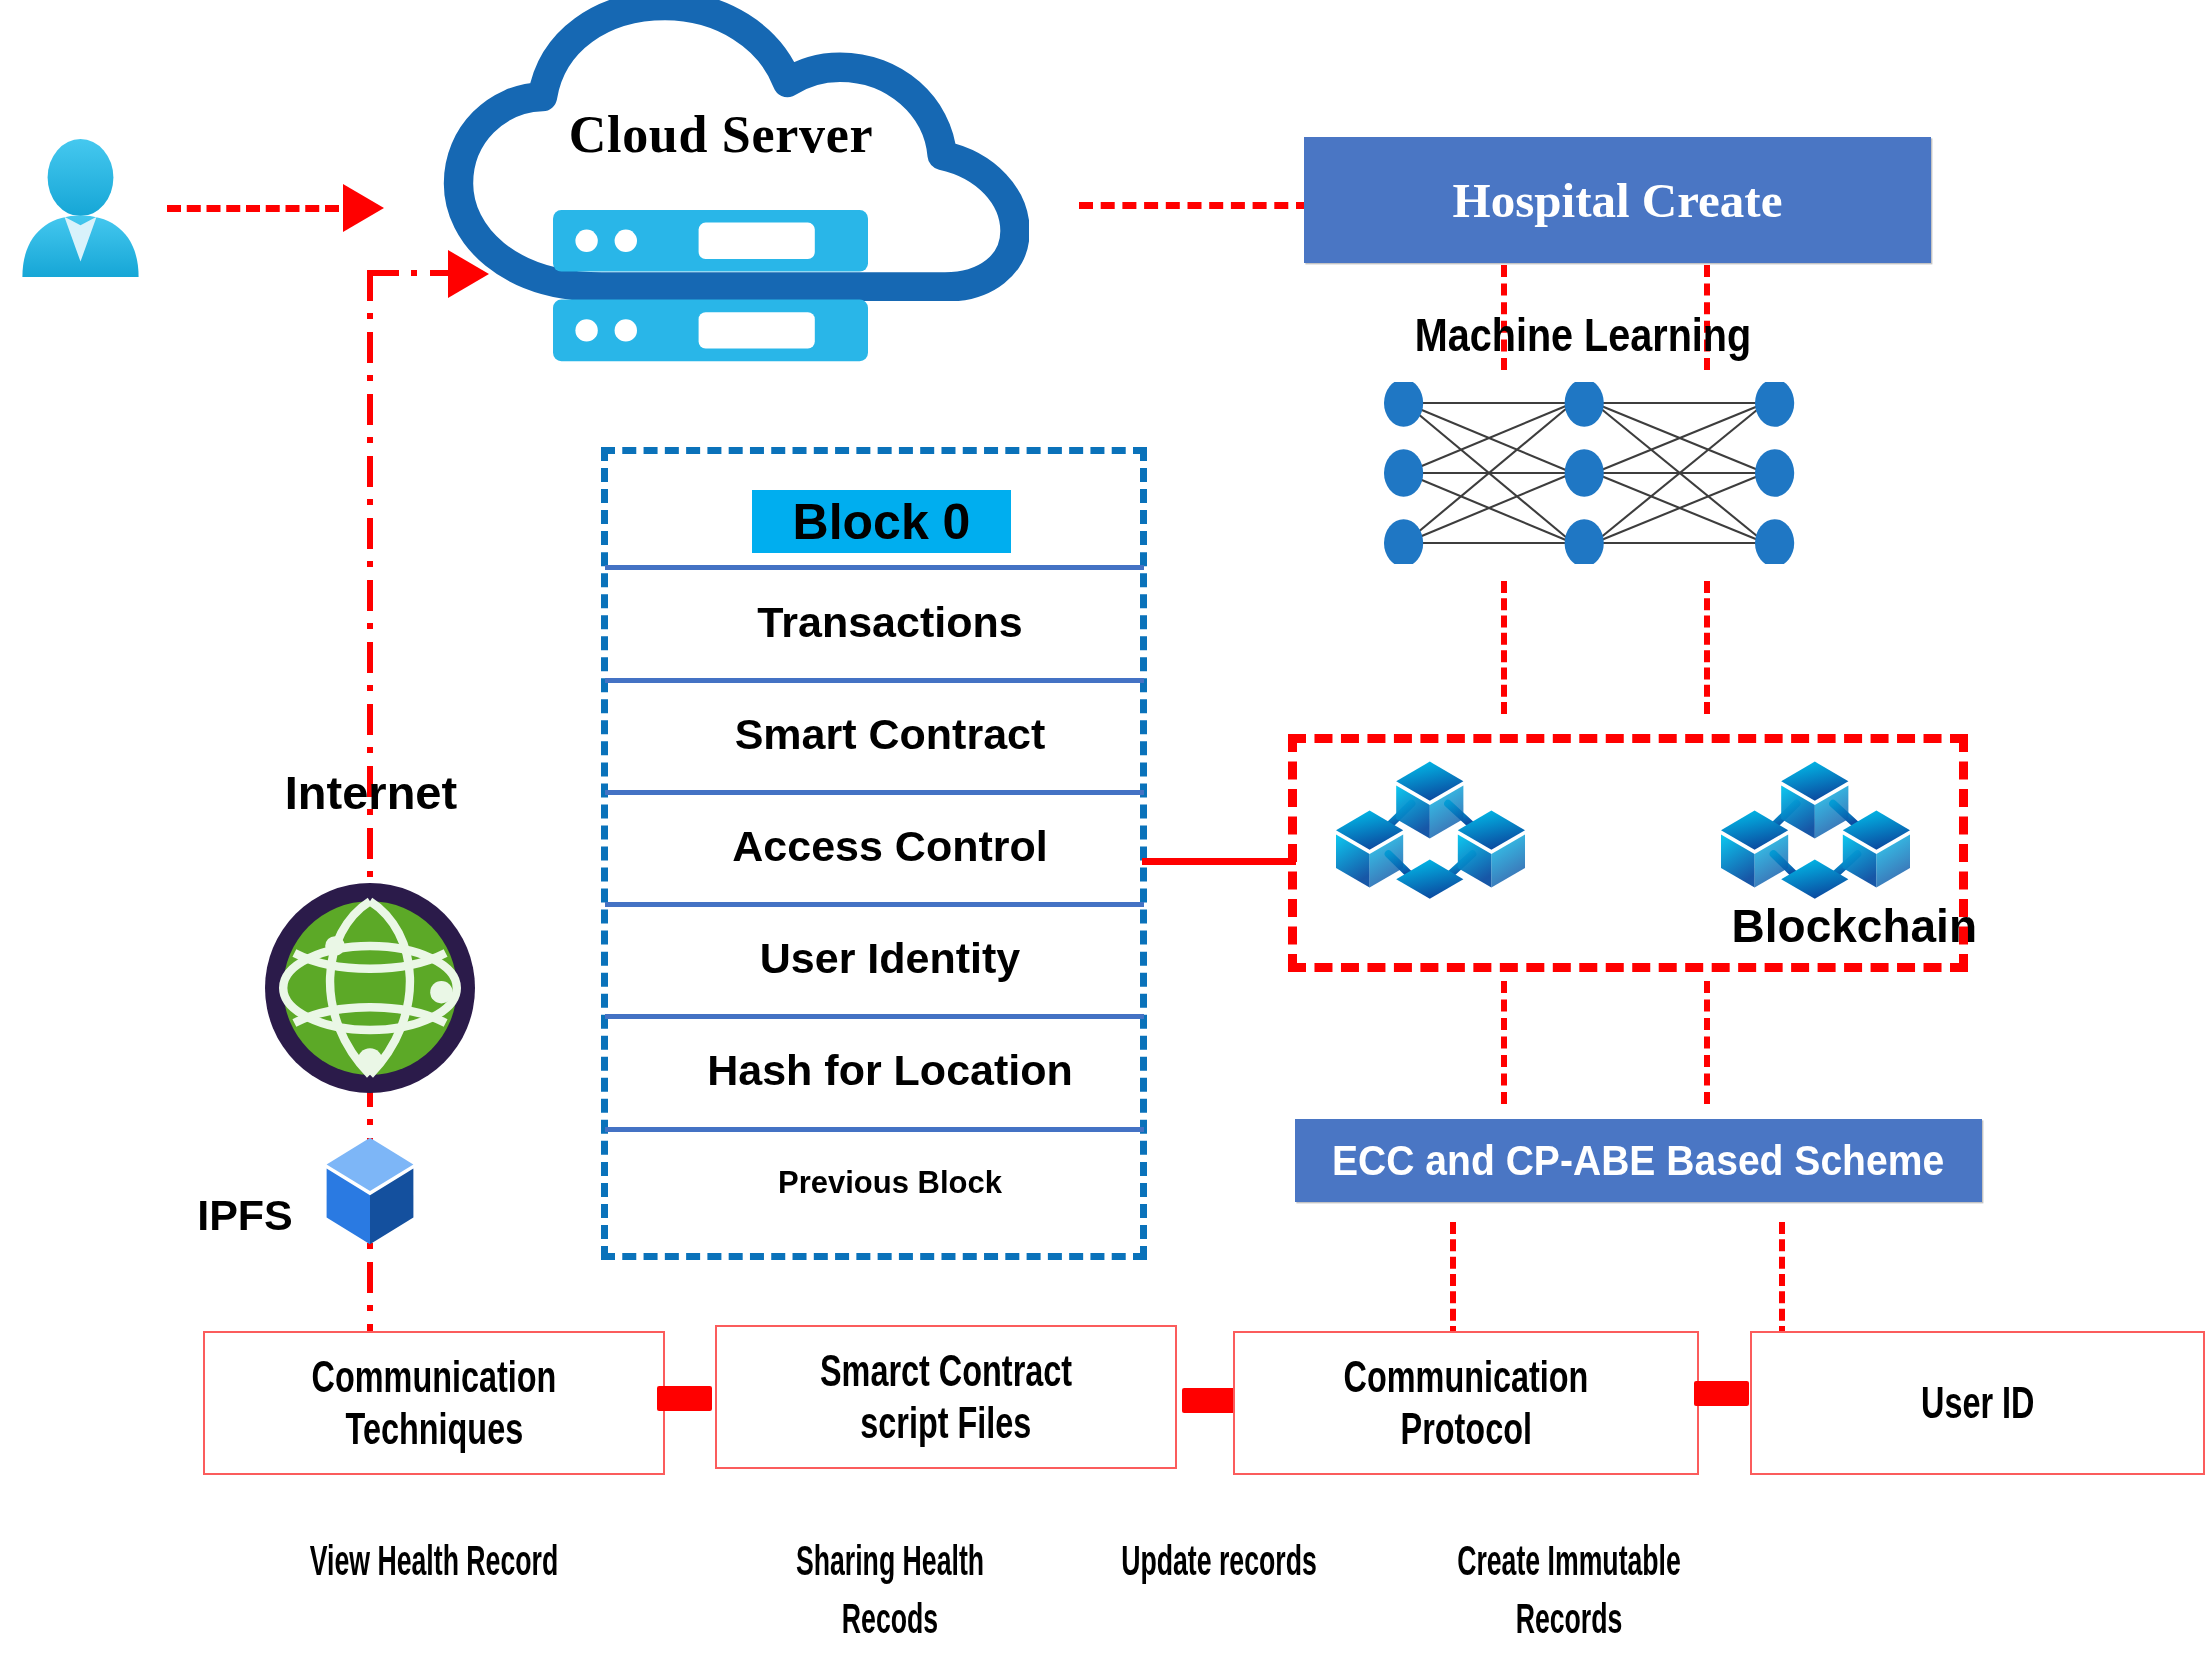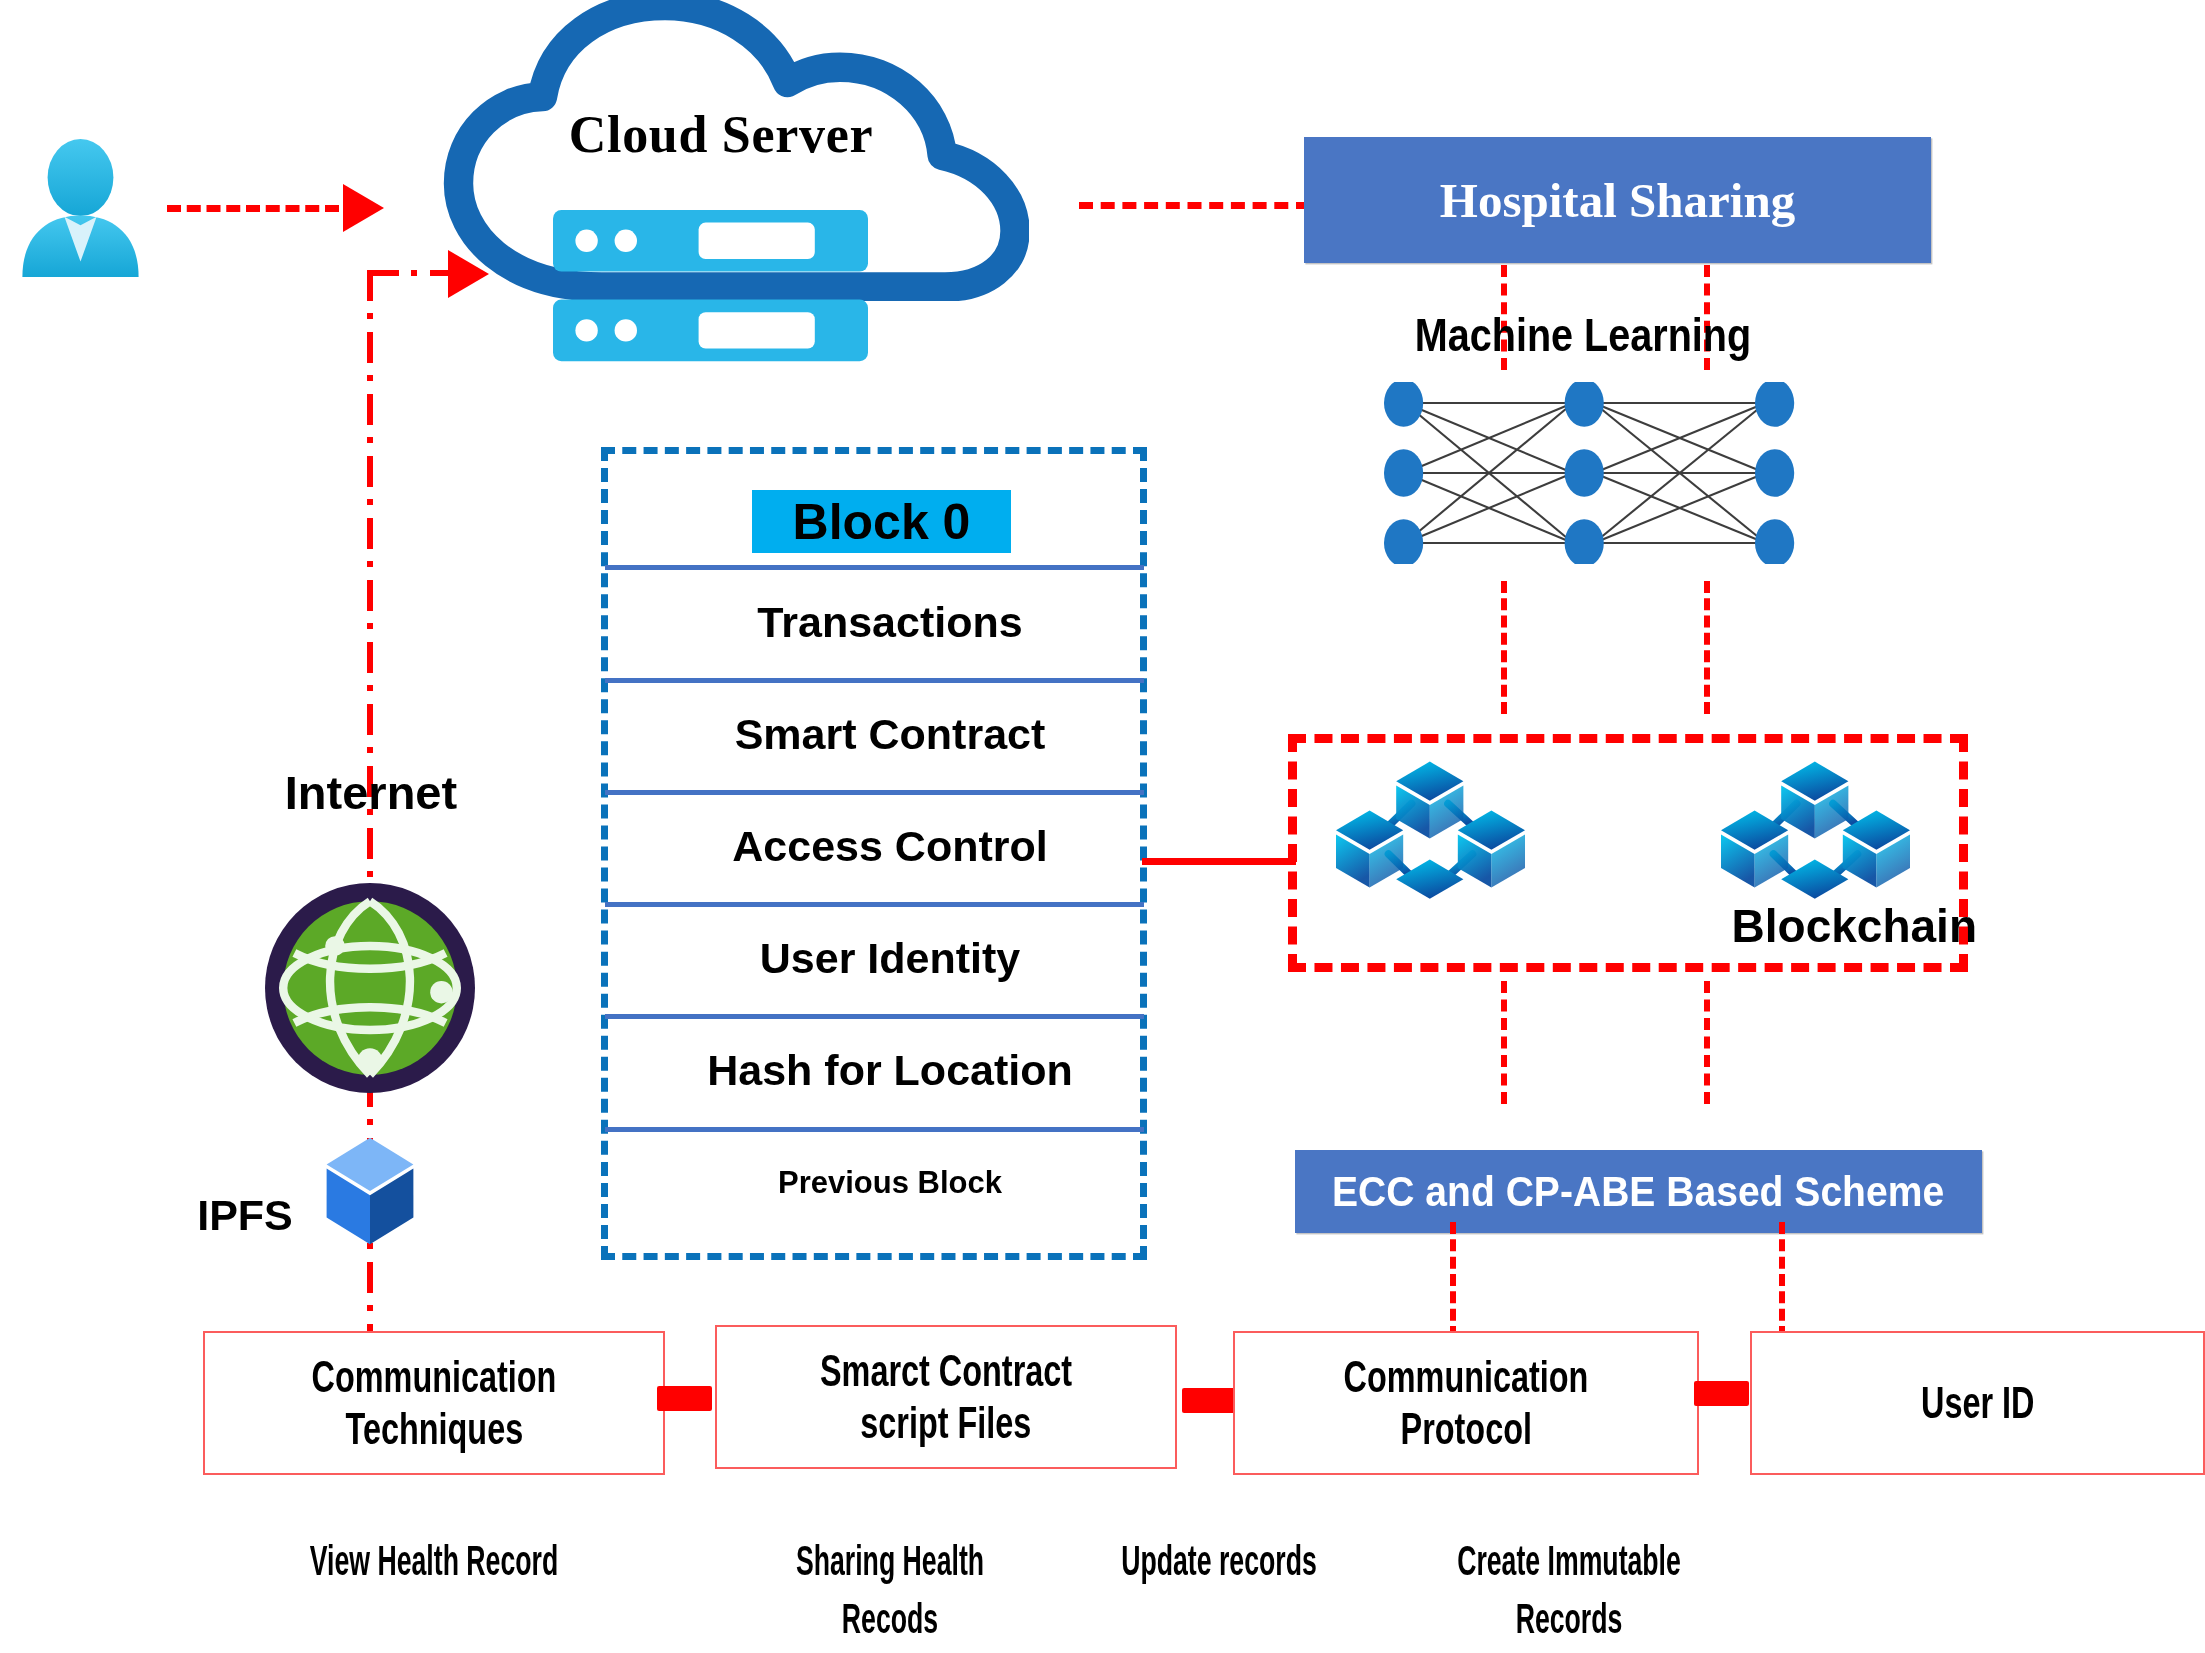--- a/index.html
+++ b/index.html
@@ -94,21 +94,21 @@
       <rect x="208" y="146" width="166" height="52" rx="10" fill="#fff"></rect>
     </svg>
   </div>
 
   <div class="abs hdashdot" style="left:368px;top:270px;width:119px;"></div>
   <div class="abs arrowR" style="left:448px;top:250px;"></div>
   <div class="abs vdashdot" style="left:367px;top:270px;height:1093px;"></div>
 
   <div class="abs hdash" style="left:1079px;top:202px;width:231px;"></div>
   <div class="abs banner" style="left:1304px;top:137px;width:627px;height:126px;">
-    <span class="serif-title" style="font-size:49px;">Hospital Sharing</span>
+    <span class="serif-title" style="font-size:49px;">Hospital Create</span>
   </div>
 
   <div class="abs vdash" style="left:1501px;top:265px;height:105px;"></div>
   <div class="abs vdash" style="left:1704px;top:265px;height:105px;"></div>
 
   <div class="abs blk" style="left:1331px;top:308px;width:504px;text-align:center;font-size:46px;transform:scaleX(.86);transform-origin:center;">Machine Learning</div>
 
   <div class="abs" style="left:1384px;top:382px;width:420px;height:182px;">
     <svg viewBox="0 0 600 260" width="420" height="182">
       <g stroke="#3d3d3d" stroke-width="3" fill="none">
@@ -237,21 +237,21 @@
           <path d="M144 148 L192 176 L144 204 L96 176 Z"></path>
         </g>
       </svg>
     </div>
     <span class="abs blk" style="left:0;top:156px;width:680px;text-align:right;font-size:46px;">Blockchain</span>
   </div>
 
   <div class="abs vdash" style="left:1501px;top:981px;height:123px;"></div>
   <div class="abs vdash" style="left:1704px;top:981px;height:123px;"></div>
 
-  <div class="abs banner" style="left:1295px;top:1119px;width:687px;height:83px;margin-top:31px;">
+  <div class="abs banner" style="left:1295px;top:1119px;width:687px;height:83px;">
     <span class="blk" style="font-size:42px;color:#fff;transform:scaleX(.93);transform-origin:center;">ECC and CP-ABE Based Scheme</span>
   </div>
 
   <div class="abs vdash" style="left:1450px;top:1222px;height:116px;"></div>
   <div class="abs vdash" style="left:1779px;top:1222px;height:116px;"></div>
 
   <div class="abs blk" style="left:231px;top:765px;width:280px;text-align:center;font-size:47px;">Internet</div>
 
   <div class="abs" style="left:258px;top:876px;width:224px;height:224px;">
     <svg viewBox="0 0 320 320" width="224" height="224">

